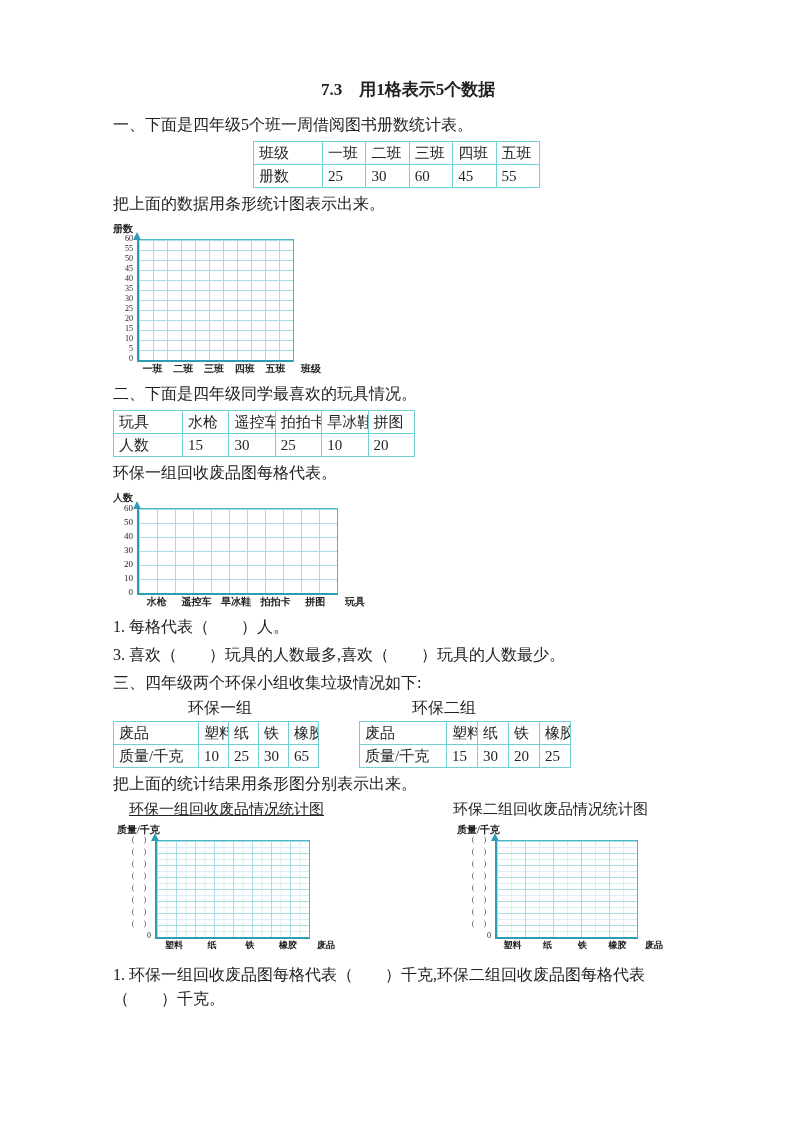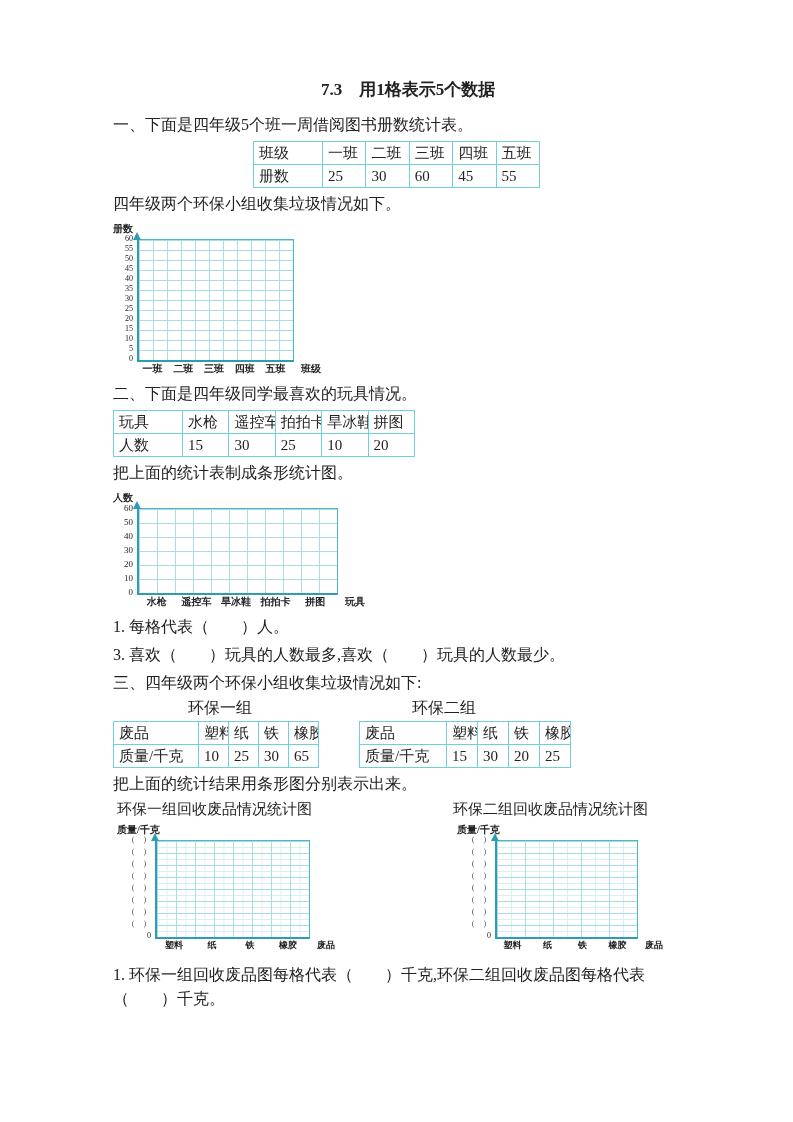--- a/index.html
+++ b/index.html
@@ -42,21 +42,21 @@
   
   .group-labels{display:flex;margin:2px 0 2px 0;font-size:16px;}
   .group-labels .g1{margin-left:75px;}
   .group-labels .g2{margin-left:160px;}
   .pair-tables{display:flex;gap:40px;margin:2px 0 4px 0;}
   .pair-charts{display:flex;margin-top:4px;}
   .chart-block{flex:none;}
   .chart-block.left{width:340px;}
   .chart-title{font-size:15px;margin:0 0 2px 0;}
   .chart-block .chart{margin-left:4px;margin-top:4px;}
-  .chart-block.left .chart-title{margin-left:4px;}
+  .chart-block.left .chart-title{margin-left:16px;text-decoration:underline;}
   .chart-block.right .chart-title{margin-left:0;}
   .qs-bottom{}
 </style>
 </head>
 <body>
 
 <div class="page">
 
   <h1 class="title">7.3　用1格表示5个数据</h1>
 
@@ -76,21 +76,21 @@
             <td>册数</td>
             <td>25</td>
             <td>30</td>
             <td>60</td>
             <td>45</td>
             <td>55</td>
           </tr>
         </tbody>
       </table>
     </div>
-  <p class="line">四年级两个环保小组收集垃圾情况如下。</p>
+  <p class="line">把上面的数据用条形统计图表示出来。</p>
 
   <div class="chart">
     <div class="ylabel">册数</div>
     <div class="plotrow">
       <div class="yticks" style="height: 120px; width: 24px;">
           <div class="ytick" style="top: 0px; font-size: 8px;">60</div>
           <div class="ytick" style="top: 10px; font-size: 8px;">55</div>
           <div class="ytick" style="top: 20px; font-size: 8px;">50</div>
           <div class="ytick" style="top: 30px; font-size: 8px;">45</div>
           <div class="ytick" style="top: 40px; font-size: 8px;">40</div>
@@ -136,21 +136,21 @@
             <td>人数</td>
             <td>15</td>
             <td>30</td>
             <td>25</td>
             <td>10</td>
             <td>20</td>
           </tr>
         </tbody>
       </table>
     </div>
-  <p class="line">把上面的统计表制成条形统计图。</p>
+  <p class="line">环保一组回收废品图每格代表。</p>
 
   <div class="chart">
     <div class="ylabel">人数</div>
     <div class="plotrow">
       <div class="yticks" style="height: 84px; width: 24px;">
           <div class="ytick" style="top: 0px; font-size: 9px;">60</div>
           <div class="ytick" style="top: 14px; font-size: 9px;">50</div>
           <div class="ytick" style="top: 28px; font-size: 9px;">40</div>
           <div class="ytick" style="top: 42px; font-size: 9px;">30</div>
           <div class="ytick" style="top: 56px; font-size: 9px;">20</div>

